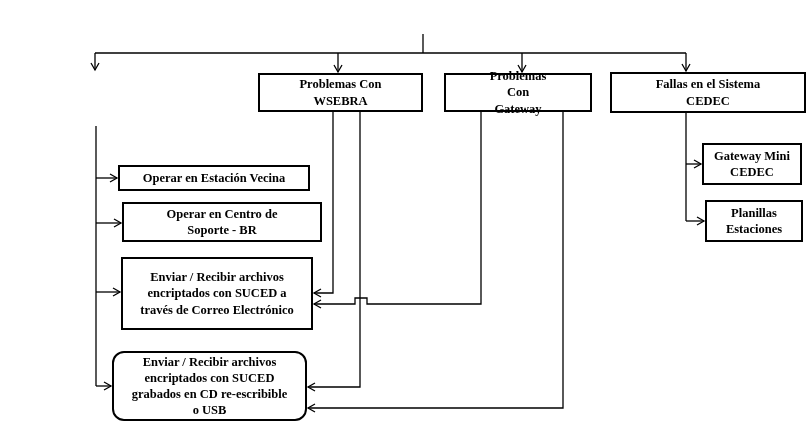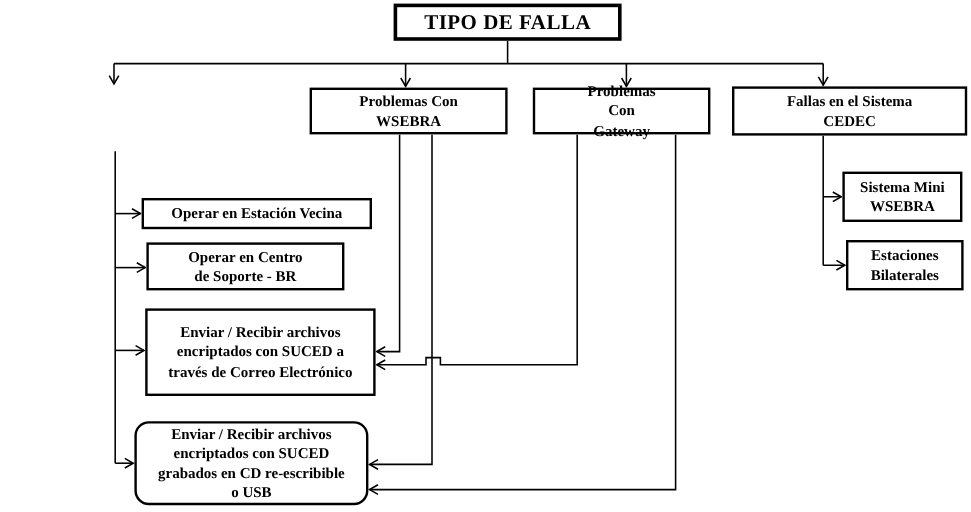--- a/index.html
+++ b/index.html
@@ -35,21 +35,21 @@
     display: flex;
     align-items: center;
     justify-content: center;
   }
   #n-root      { left: 328px; top: 3px;   width: 190px; height: 31px; border-width: 3px; font-size: 17.5px; letter-spacing: 0.4px; }
   #n-entidad   { left: 2px;   top: 71px;  width: 191px; height: 55px; padding: 0 3px; }
   #n-wsebra    { left: 258px; top: 73px;  width: 165px; height: 39px; padding: 0 32px; }
   #n-gateway   { left: 444px; top: 73px;  width: 148px; height: 39px; padding: 0 36px; }
   #n-cedec     { left: 610px; top: 72px;  width: 196px; height: 41px; padding: 4px 30px; }
   #n-vecina    { left: 118px; top: 165px; width: 192px; height: 26px; padding: 0 0; }
-  #n-soporte   { left: 122px; top: 202px; width: 165px; height: 40px; padding: 0 26px; }
+  #n-soporte   { left: 122px; top: 202px; width: 200px; height: 40px; padding: 0 26px; }
   #n-correo    { left: 121px; top: 257px; width: 192px; height: 73px; padding: 0 12px; }
   #n-cdusb     { left: 112px; top: 351px; width: 195px; height: 70px; padding: 0 14px; border-radius: 12px; }
   #n-minicedec { left: 702px; top: 143px; width: 100px; height: 42px; padding: 0 6px; }
   #n-planillas { left: 705px; top: 200px; width: 98px;  height: 42px; padding: 0 10px; }
 </style>
 </head>
 <body>
 
 <div class="canvas">
 
@@ -78,23 +78,20 @@
     <path d="M686 164 H701" marker-end="url(#arw)"></path>
     <path d="M686 221 H704" marker-end="url(#arw)"></path>
 
     <path d="M333 112 V293 H314" marker-end="url(#arw)"></path>
     <path d="M360 112 V387 H308" marker-end="url(#arw)"></path>
 
     <path d="M481 112 V304 H367 V298 H355 V304 H314" marker-end="url(#arw)"></path>
     <path d="M563 112 V408 H308" marker-end="url(#arw)"></path>
   </svg>
 
-  <div class="node" id="n-root">
-    <span>TIPO DE FALLA</span>
-  </div>
 
 
   <div class="node" id="n-wsebra">
     <span>Problemas Con WSEBRA</span>
   </div>
 
   <div class="node" id="n-gateway">
     <span>Problemas Con Gateway</span>
   </div>
 
@@ -112,20 +109,20 @@
 
   <div class="node" id="n-correo">
     <span>Enviar / Recibir archivos encriptados con SUCED a través de Correo Electrónico</span>
   </div>
 
   <div class="node" id="n-cdusb">
     <span>Enviar / Recibir archivos encriptados con SUCED grabados en CD re-escribible o USB</span>
   </div>
 
   <div class="node" id="n-minicedec">
-    <span>Sistema Mini WSEBRA</span>
+    <span>Gateway Mini CEDEC</span>
   </div>
 
   <div class="node" id="n-planillas">
-    <span>Estaciones Bilaterales</span>
+    <span>Planillas Estaciones</span>
   </div>
 
 </div>
 
 </body></html>

